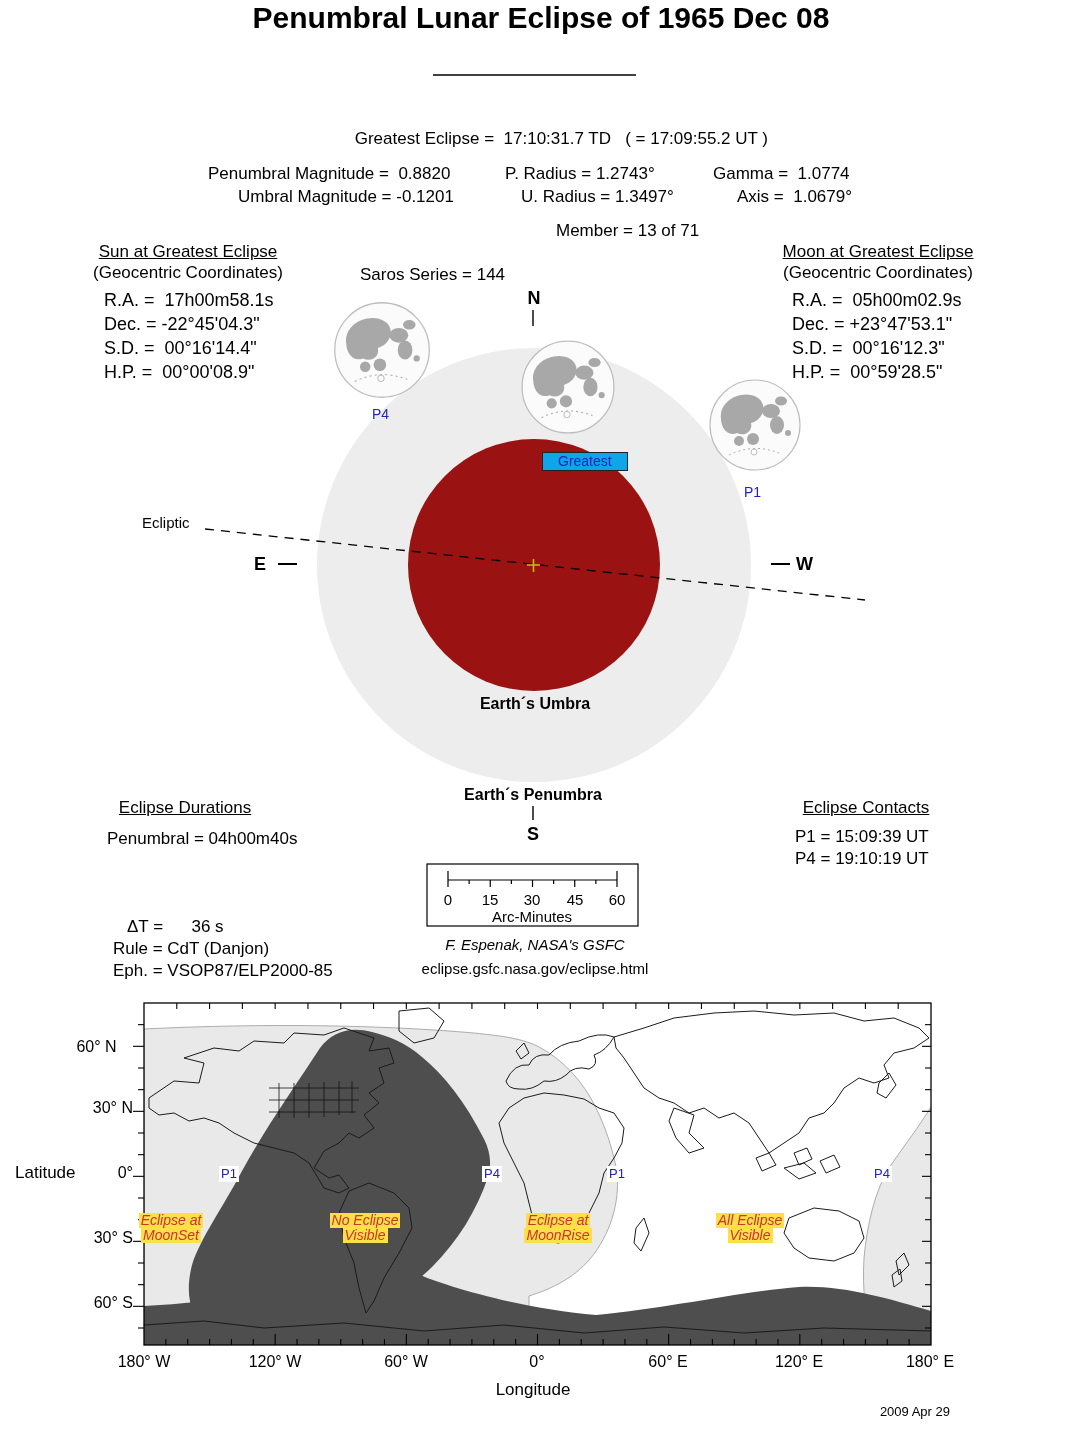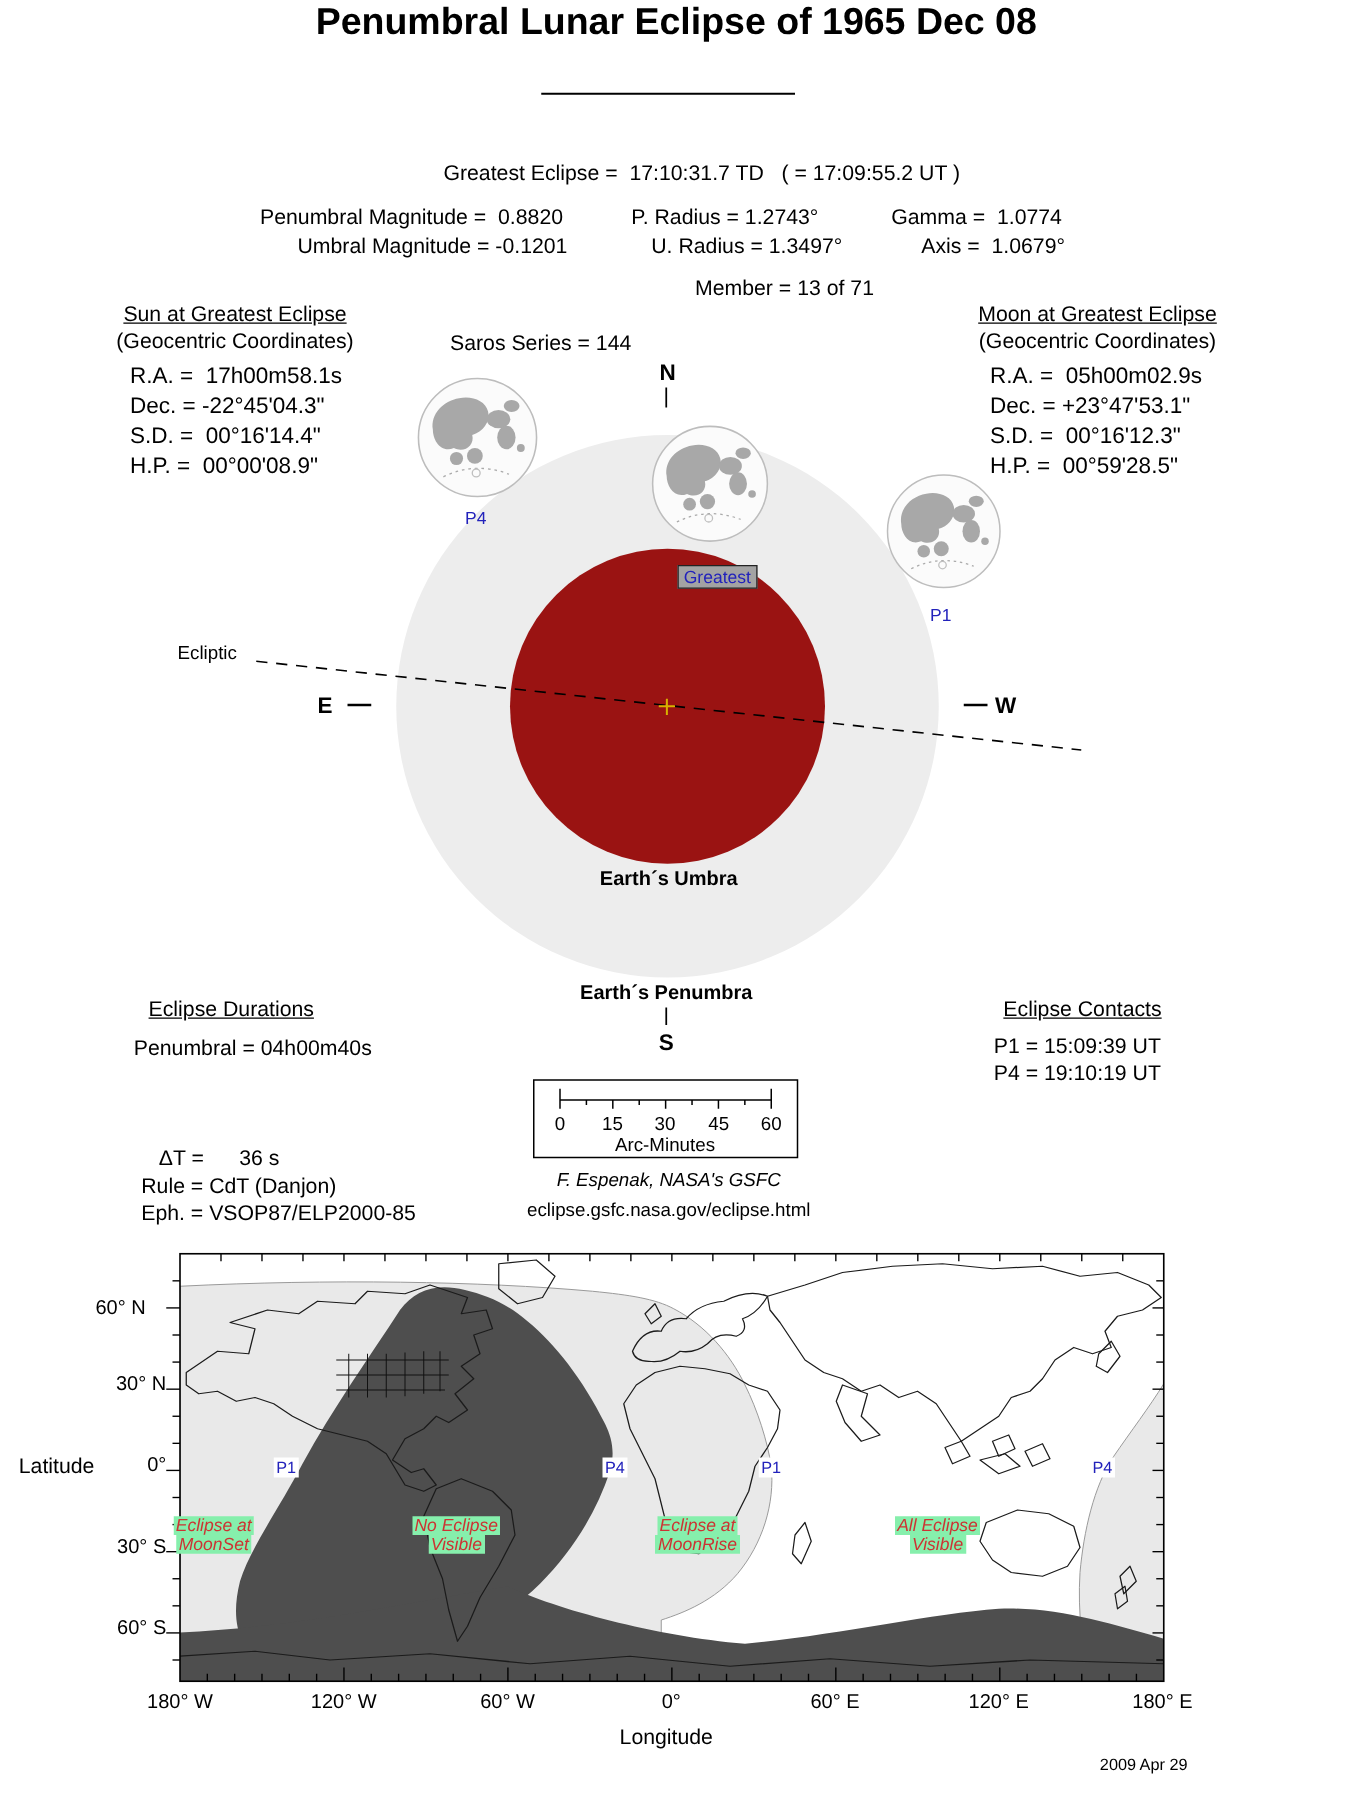--- a/index.html
+++ b/index.html
@@ -14,23 +14,23 @@
   .i{font-style:italic;}
   .t13{font-size:13px;line-height:16px;}
   .t14{font-size:14px;line-height:17px;}
   .t15{font-size:15px;line-height:18px;}
   .t16{font-size:16px;line-height:20px;}
   .t17{font-size:17px;line-height:21px;}
   .t18{font-size:18px;line-height:24px;}
   .title{font-size:30px;line-height:36px;font-weight:bold;}
   .blue{color:var(--label_blue);}
   .red{color:var(--label_red);}
-  .greatest-box{border:1px solid #222;background:#a3a3a3;padding:0px 4px;}
+  .greatest-box{border:1px solid #222;background:#0ea5e9;padding:0px 15px;}
   .plabel{background:#fff;padding:0 2px;}
-  .region-label div{display:inline-block;background:#86efac;padding:0 2px;}
+  .region-label div{display:inline-block;background:#fde047;padding:0 2px;}
   svg{position:absolute;left:0;top:0;z-index:1;}
 </style>
 </head>
 <body>
 
 <div id="page">
 
   <svg width="1082" height="1446" viewBox="0 0 1082 1446">
     <defs>
       <clipPath id="mapclip">

